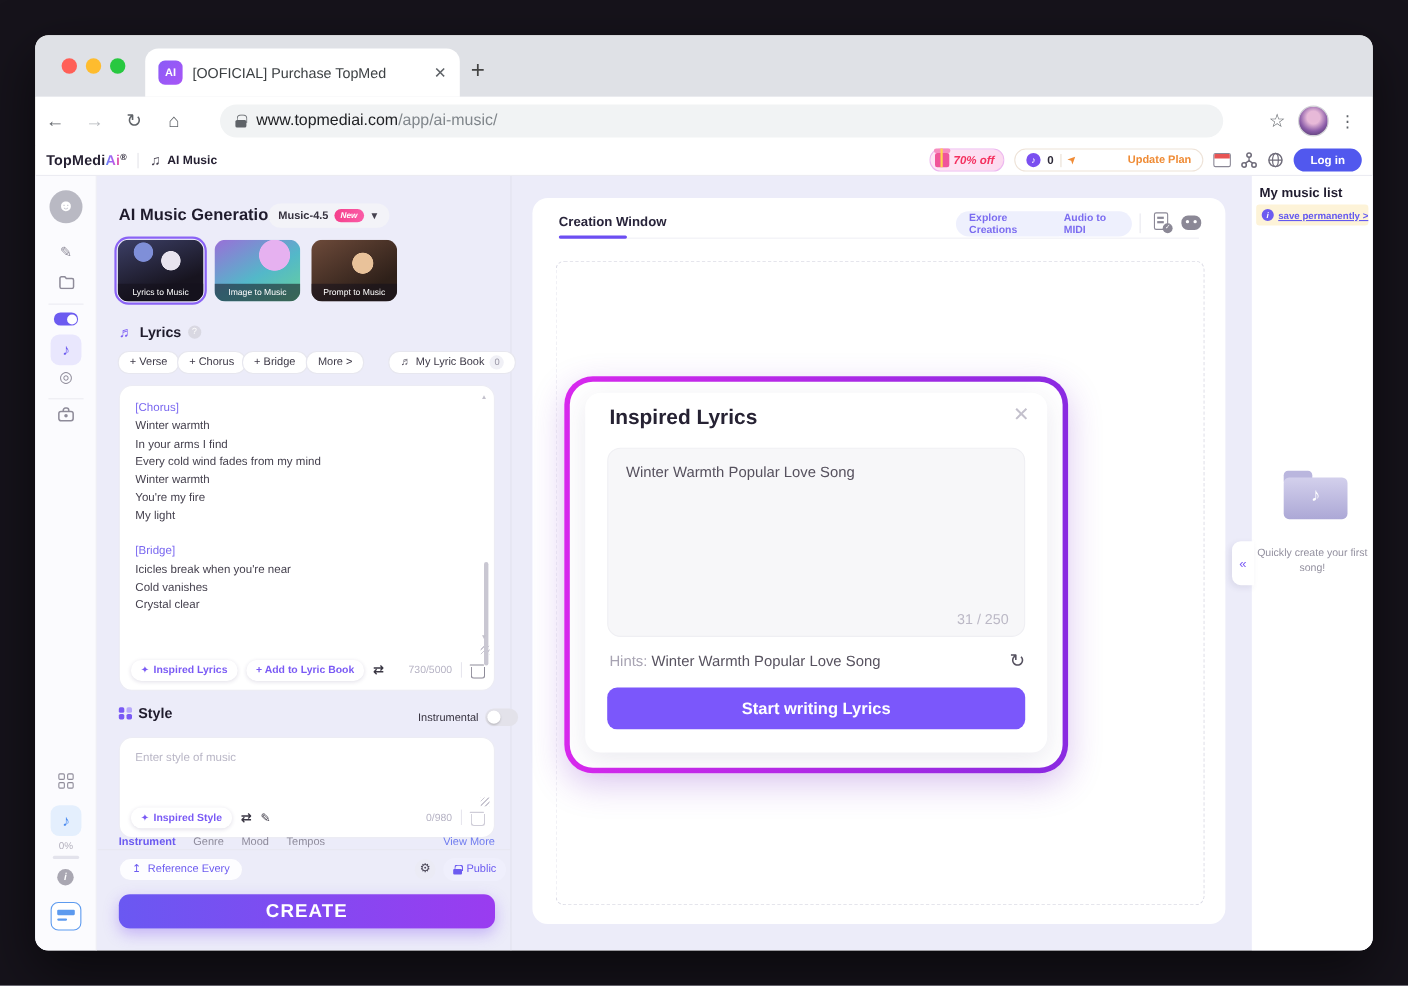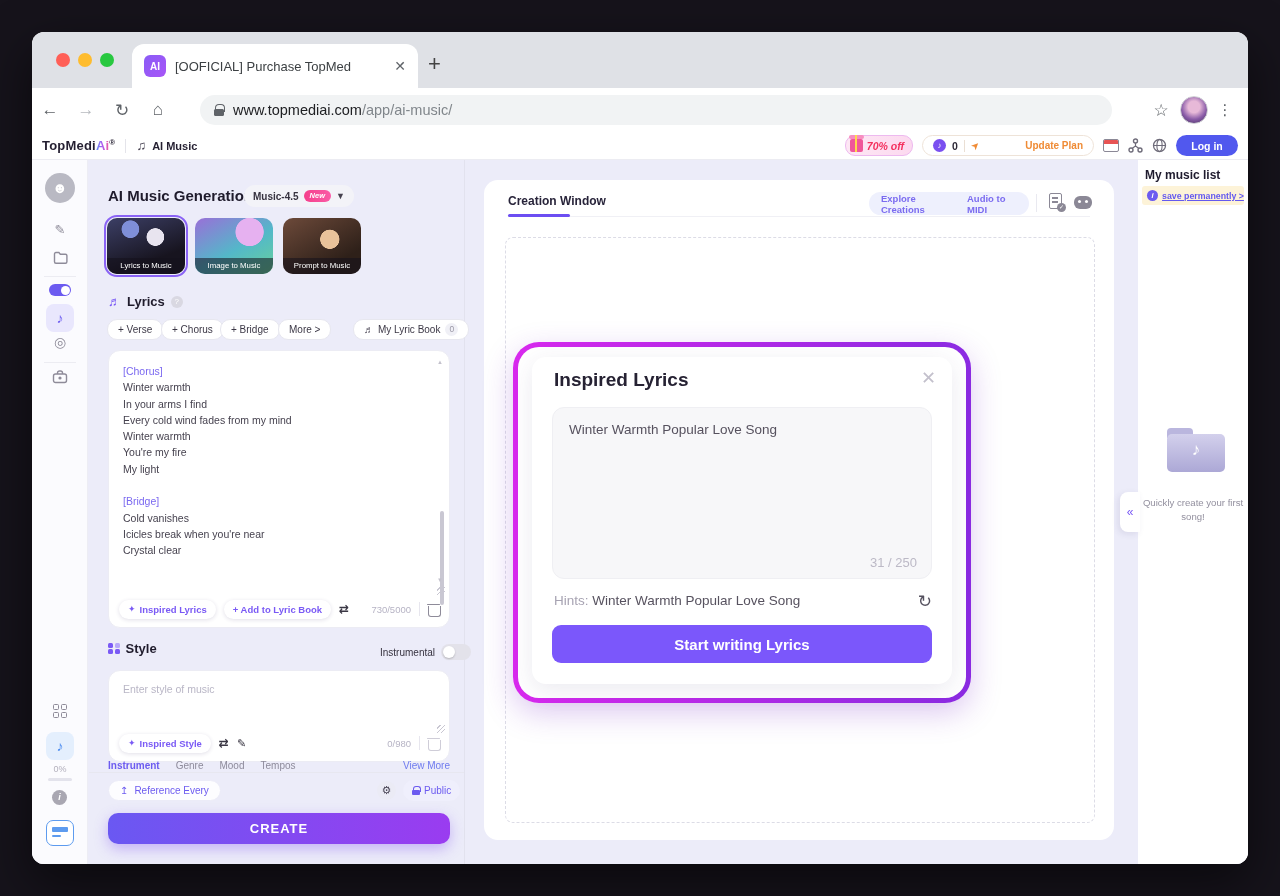--- a/index.html
+++ b/index.html
@@ -141,21 +141,21 @@
   .clipline { position:absolute; left:57px; top:740px; width:375px; height:1px; background:#e7e7f0; }
 
   .ref-audio { position:absolute; left:76px; top:748px; height:21px; border-radius:11px; background:#fdfdff; border:1px solid #ececf8; display:flex; align-items:center; gap:6px; padding:0 11px; font-size:10px; color:#6c5bf0; }
   .up-ico { font-size:10px; color:#6c5bf0; }
   .gear-btn { position:absolute; left:345px; top:749px; width:19px; height:19px; border-radius:50%; background:#ebebf5; color:#4a4656; font-size:11px; line-height:19px; text-align:center; }
   .public-btn { position:absolute; left:371px; top:748px; height:21px; border-radius:11px; background:#efeffc; display:flex; align-items:center; gap:4px; padding:0 9px; font-size:10px; color:#6c5bf0; }
   .lock-sm { width:8px; height:9px; position:relative; }
   .lock-sm:before { content:""; position:absolute; left:1px; top:0; width:6px; height:5px; border:1.3px solid #6c5bf0; border-bottom:none; border-radius:3px 3px 0 0; }
   .lock-sm:after { content:""; position:absolute; left:0; top:4px; width:8px; height:5px; background:#6c5bf0; border-radius:1px; }
   .create-btn { position:absolute; left:76px; top:781px; width:342px; height:31px; border-radius:10px;
-      background:linear-gradient(90deg,#6a58f2,#9a3cf0); color:#fff; font-size:13px; font-weight:bold; letter-spacing:1px;
+      background:linear-gradient(90deg,#6a58f2,#9a3cf0); color:#fff; font-size:17px; font-weight:bold; letter-spacing:1px;
       display:flex; align-items:center; justify-content:center; box-shadow:0 5px 14px rgba(120,70,240,.35); }
 
   
   .creation { position:absolute; left:452px; top:148px; width:630px; height:660px; background:#fff; border-radius:14px; }
   .cw-tab { position:absolute; left:24px; top:14px; font-size:12px; font-weight:bold; color:#28243a; }
   .cw-underline { position:absolute; left:24px; top:34px; width:62px; height:3px; border-radius:2px; background:#6c4ef2; }
   .cw-hline { position:absolute; left:24px; top:36px; right:24px; height:1px; background:#f0f0f5; }
   .cw-btn { position:absolute; top:12px; height:23px; border-radius:12px; background:#eef0fd; color:#7b6cf0; font-size:9.5px; font-weight:bold; display:flex; align-items:center; justify-content:center; padding:0 12px; }
   .cw-div { position:absolute; left:552px; top:14px; width:1px; height:18px; background:#e9e9f0; }
   .doc-ico { position:absolute; left:565px; top:13px; width:13px; height:16px; border:1.5px solid #8b8896; border-radius:2px; }
@@ -339,22 +339,22 @@
       <div class="lyrics-text">
           <div class="lyric-line tag">[Chorus]</div>
           <div class="lyric-line">Winter warmth</div>
           <div class="lyric-line">In your arms I find</div>
           <div class="lyric-line">Every cold wind fades from my mind</div>
           <div class="lyric-line">Winter warmth</div>
           <div class="lyric-line">You're my fire</div>
           <div class="lyric-line">My light</div>
           <div class="lyric-line blank"></div>
           <div class="lyric-line tag">[Bridge]</div>
+          <div class="lyric-line">Icicles break when you're near</div>
           <div class="lyric-line">Cold vanishes</div>
-          <div class="lyric-line">Icicles break when you're near</div>
           <div class="lyric-line">Crystal clear</div>
         </div>
       <div class="scroll-up">▲</div>
       <div class="scroll-thumb"></div>
       <div class="scroll-dn">▼</div>
       <div class="resize-c" style="bottom:32px;"></div>
       <div class="card-actions">
         <div class="mini-pill">
             <span class="sparkle">✦</span>
             <span>Inspired Lyrics</span>

